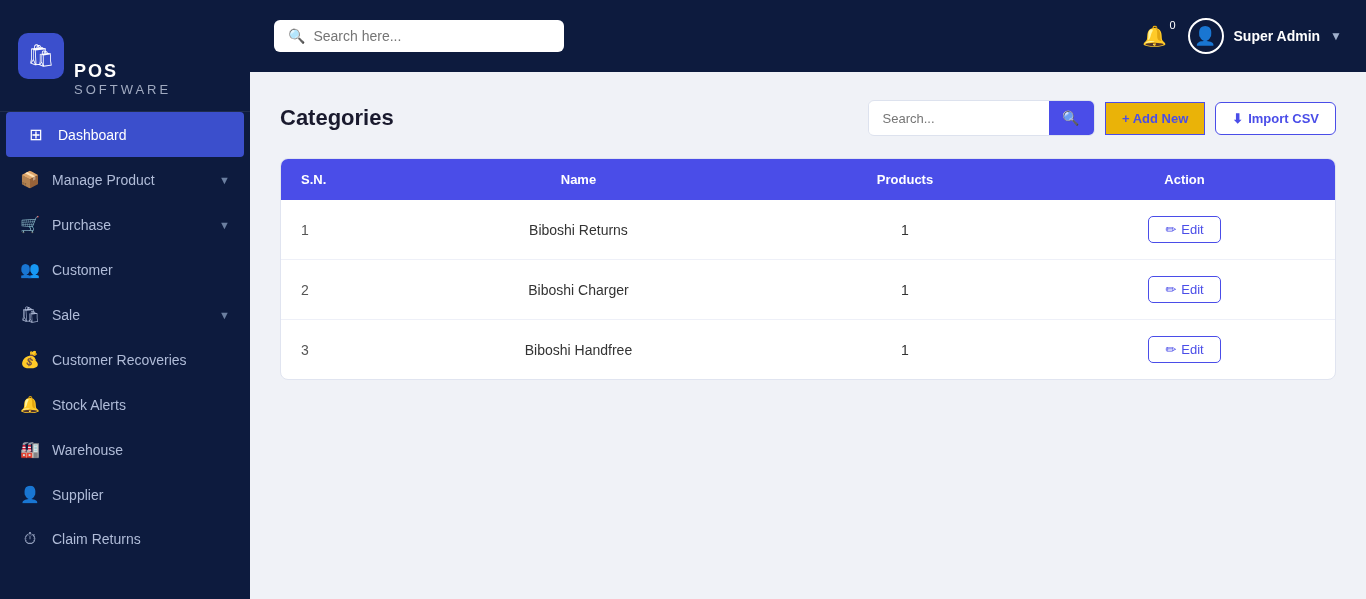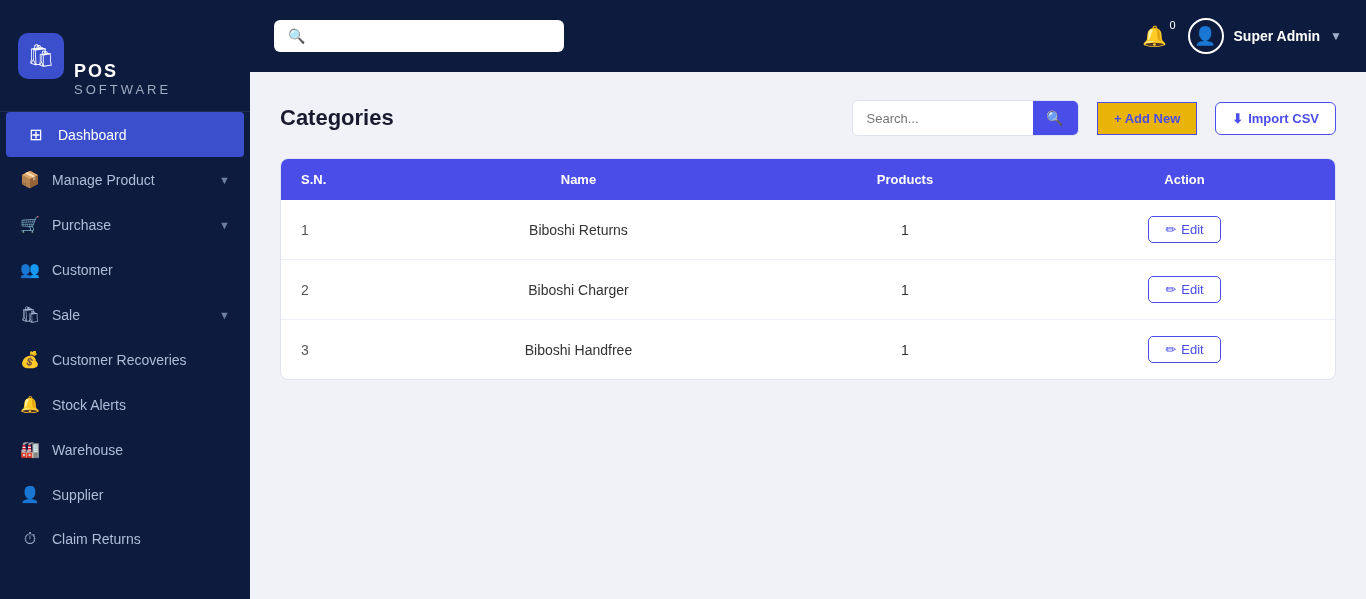--- a/index.html
+++ b/index.html
@@ -178,21 +178,21 @@
       margin-bottom: 22px;
     }
     .page-title {
       font-size: 22px;
       font-weight: 700;
       color: #1a1a2e;
     }
     .header-actions {
       display: flex;
       align-items: center;
-      gap: 18px;
+      gap: 10px;
     }
     .search-filter {
       display: flex;
       align-items: center;
       background: white;
       border: 1px solid #dde2ee;
       border-radius: 6px;
       overflow: hidden;
     }
     .search-filter input {
@@ -349,20 +349,21 @@
 
     </div>
     </div>
 </nav>
 
 <div class="main-area">
 
   <div class="topbar">
     <div class="search-box">
       <span class="search-icon-top">🔍</span>
+      <input type="text" placeholder="Search here..." style="">
     </div>
     <div class="topbar-right">
       <div class="bell-wrap">
         🔔
         <span class="bell-badge">0</span>
       </div>
       <div class="user-info">
         <div class="user-avatar">👤</div>
         <span class="user-name">Super Admin</span>
         <span class="user-chevron">▼</span>

